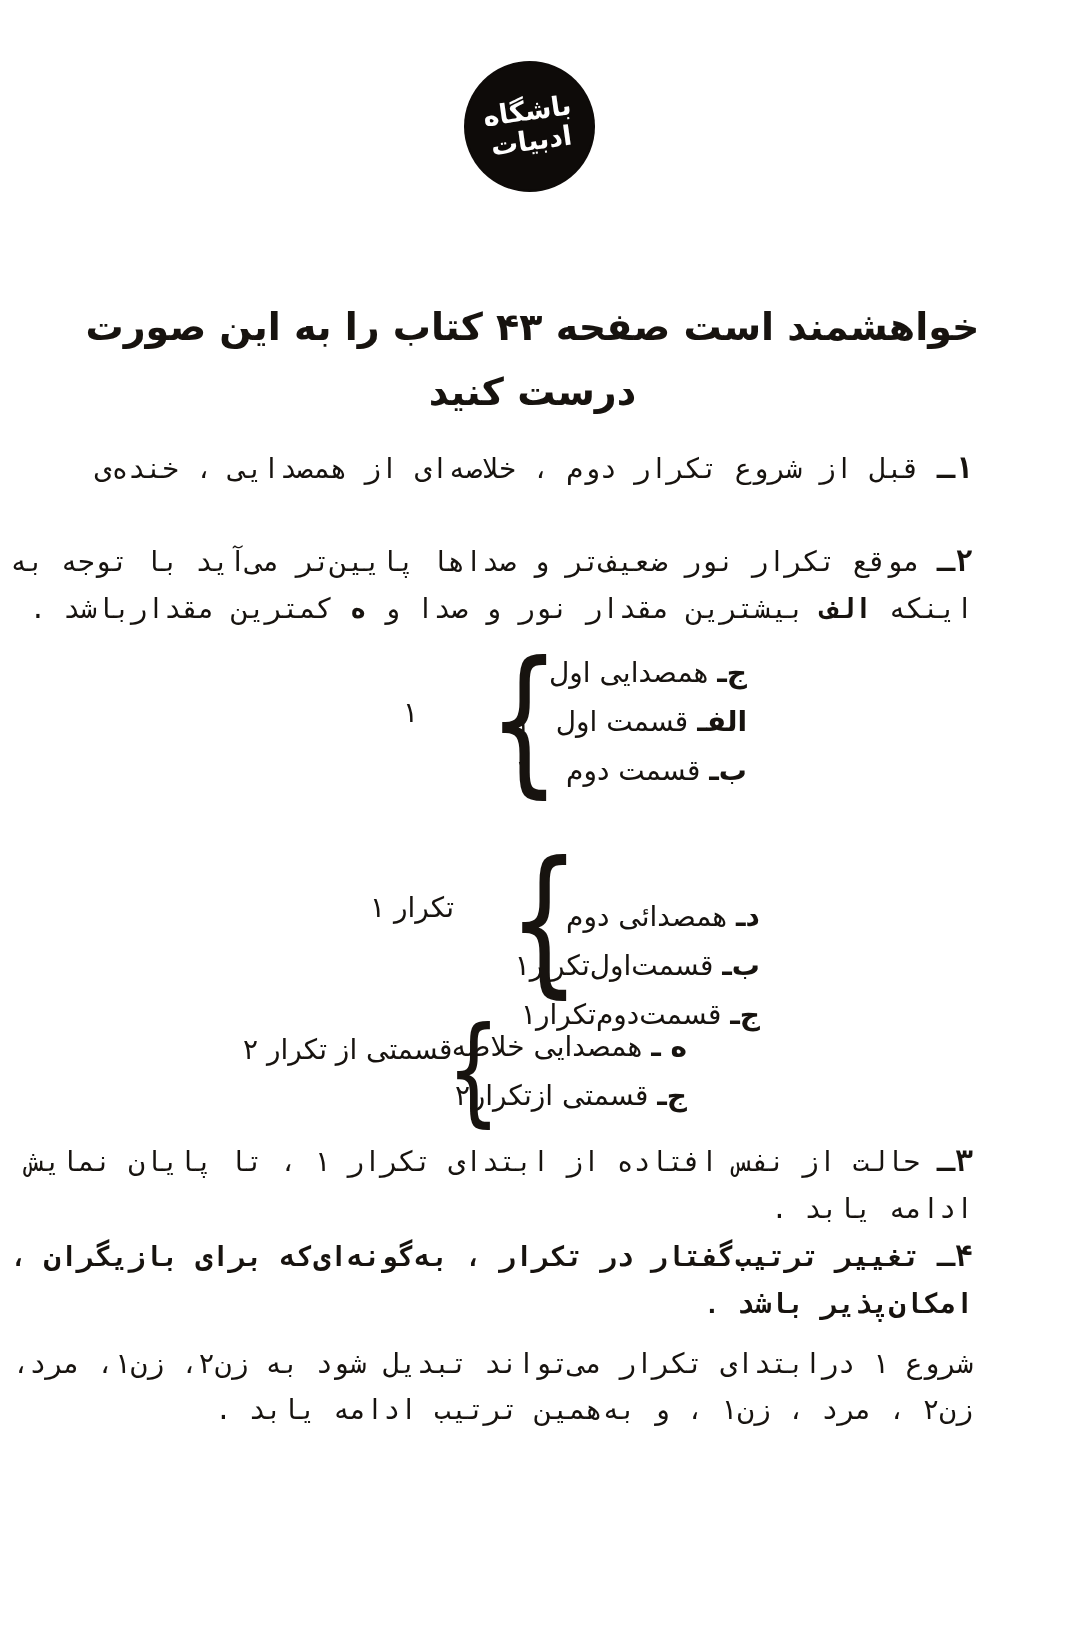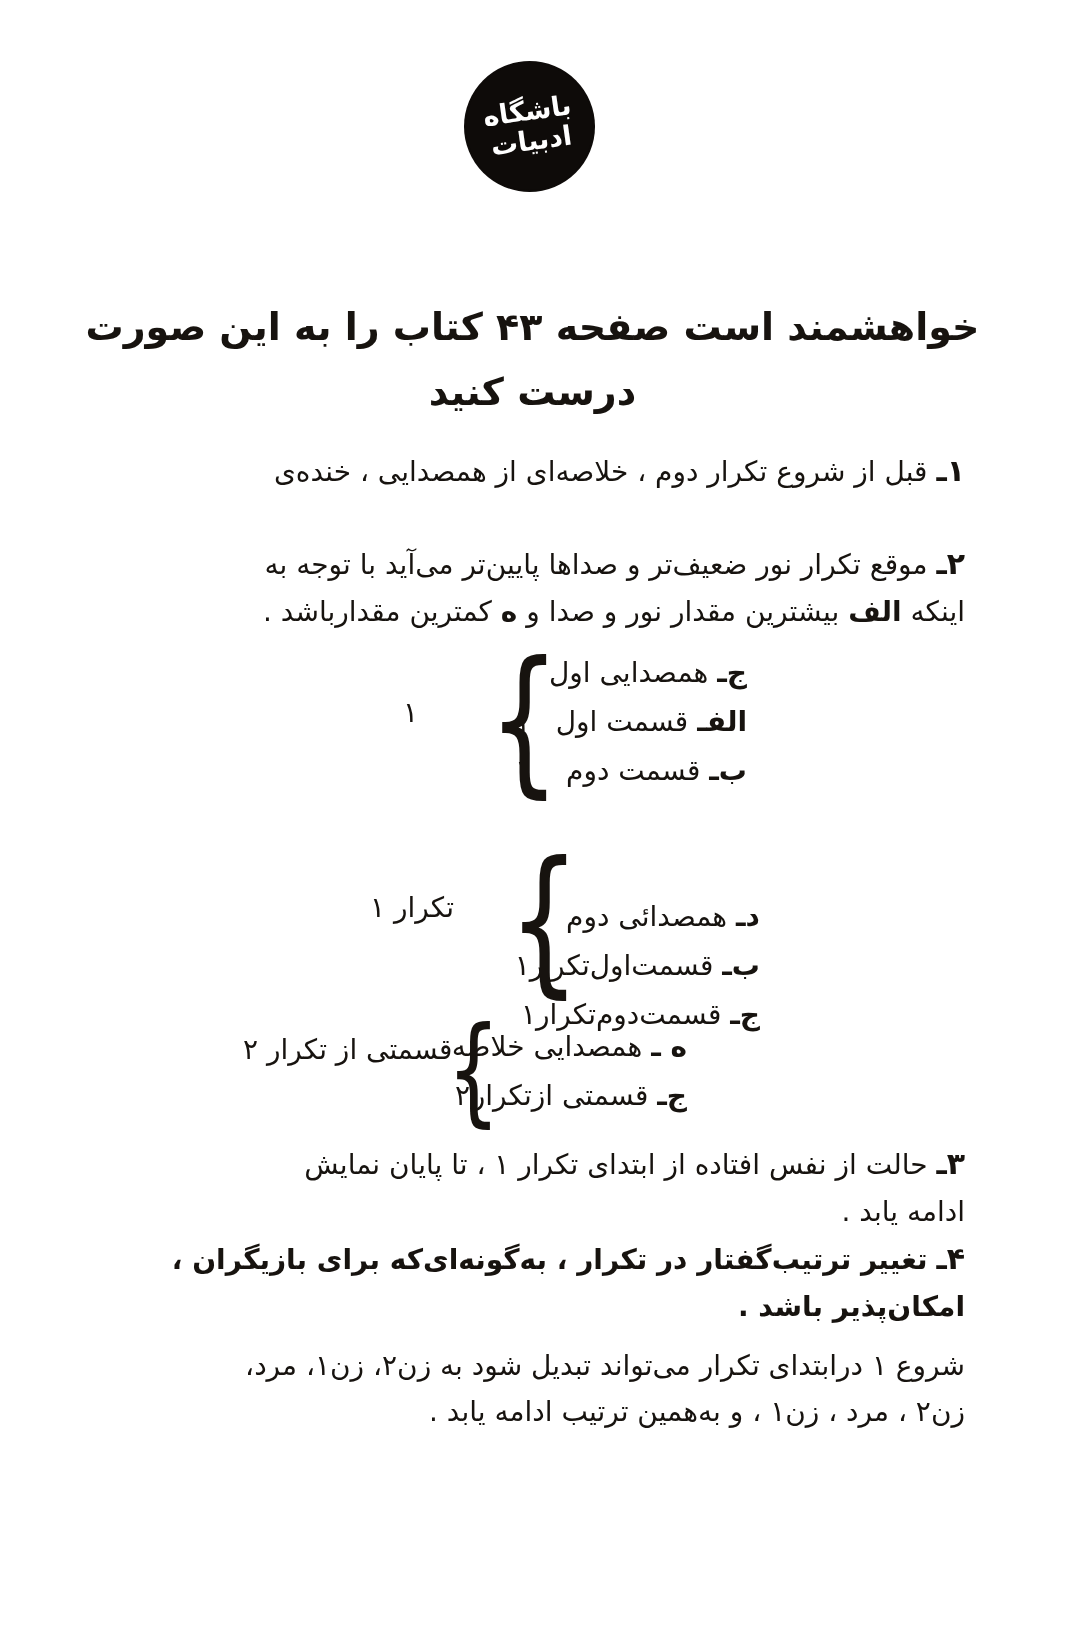--- a/index.html
+++ b/index.html
@@ -25,21 +25,21 @@
     text-align:center;transform:rotate(-8deg);
   }
   
   .heading{
     position:absolute;left:0;width:100%;text-align:center;
     font-weight:bold;font-size:38px;white-space:nowrap;
   }
   #heading1{top:297px;margin-top:8px;}
   #heading2{top:370px;}
   
-  .para{position:absolute;right:100px;left:60px;font-size:28px;}
+  .para{position:absolute;right:92px;left:60px;font-size:28px;font-family:Liberation Mono, monospace;}
   .line{line-height:47px;text-align:right;white-space:nowrap;}
   .marker{font-weight:bold;font-size:30px;}
   .b{font-weight:bold;}
   #para1{top:447px;}
   #para2{top:540px;}
   #para3{top:1140px;}
   #para4{top:1235px;}
   #para5{top:1343px;}
   #para5 .line{line-height:46px;}
   

